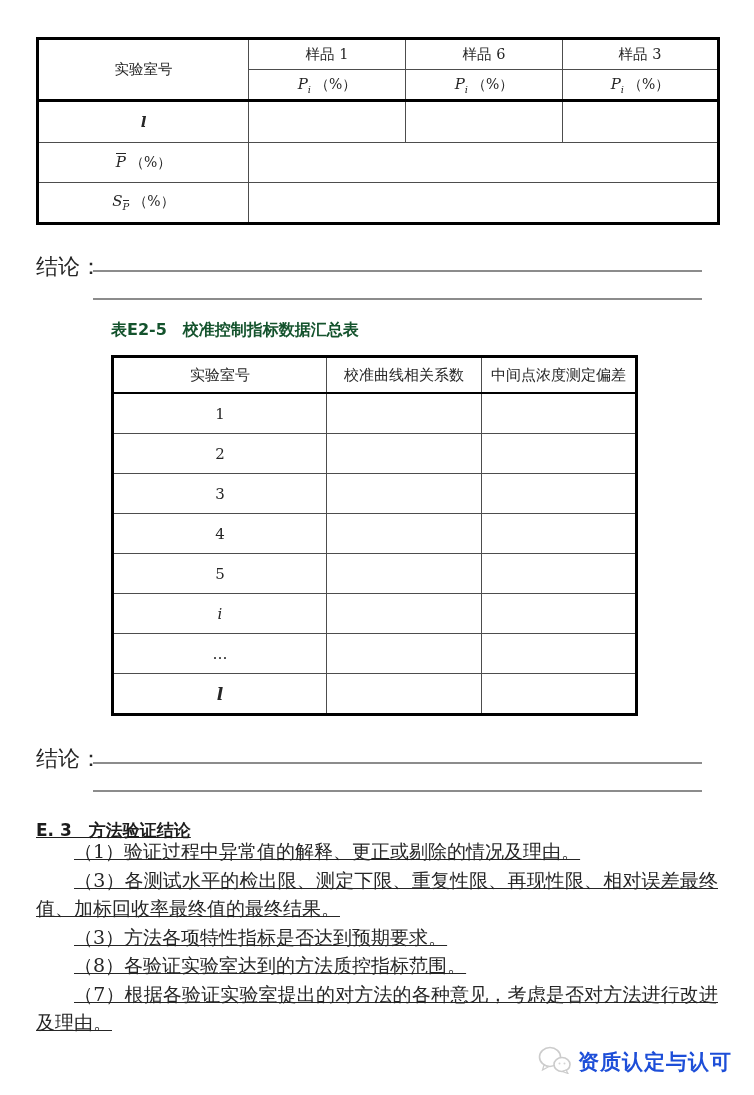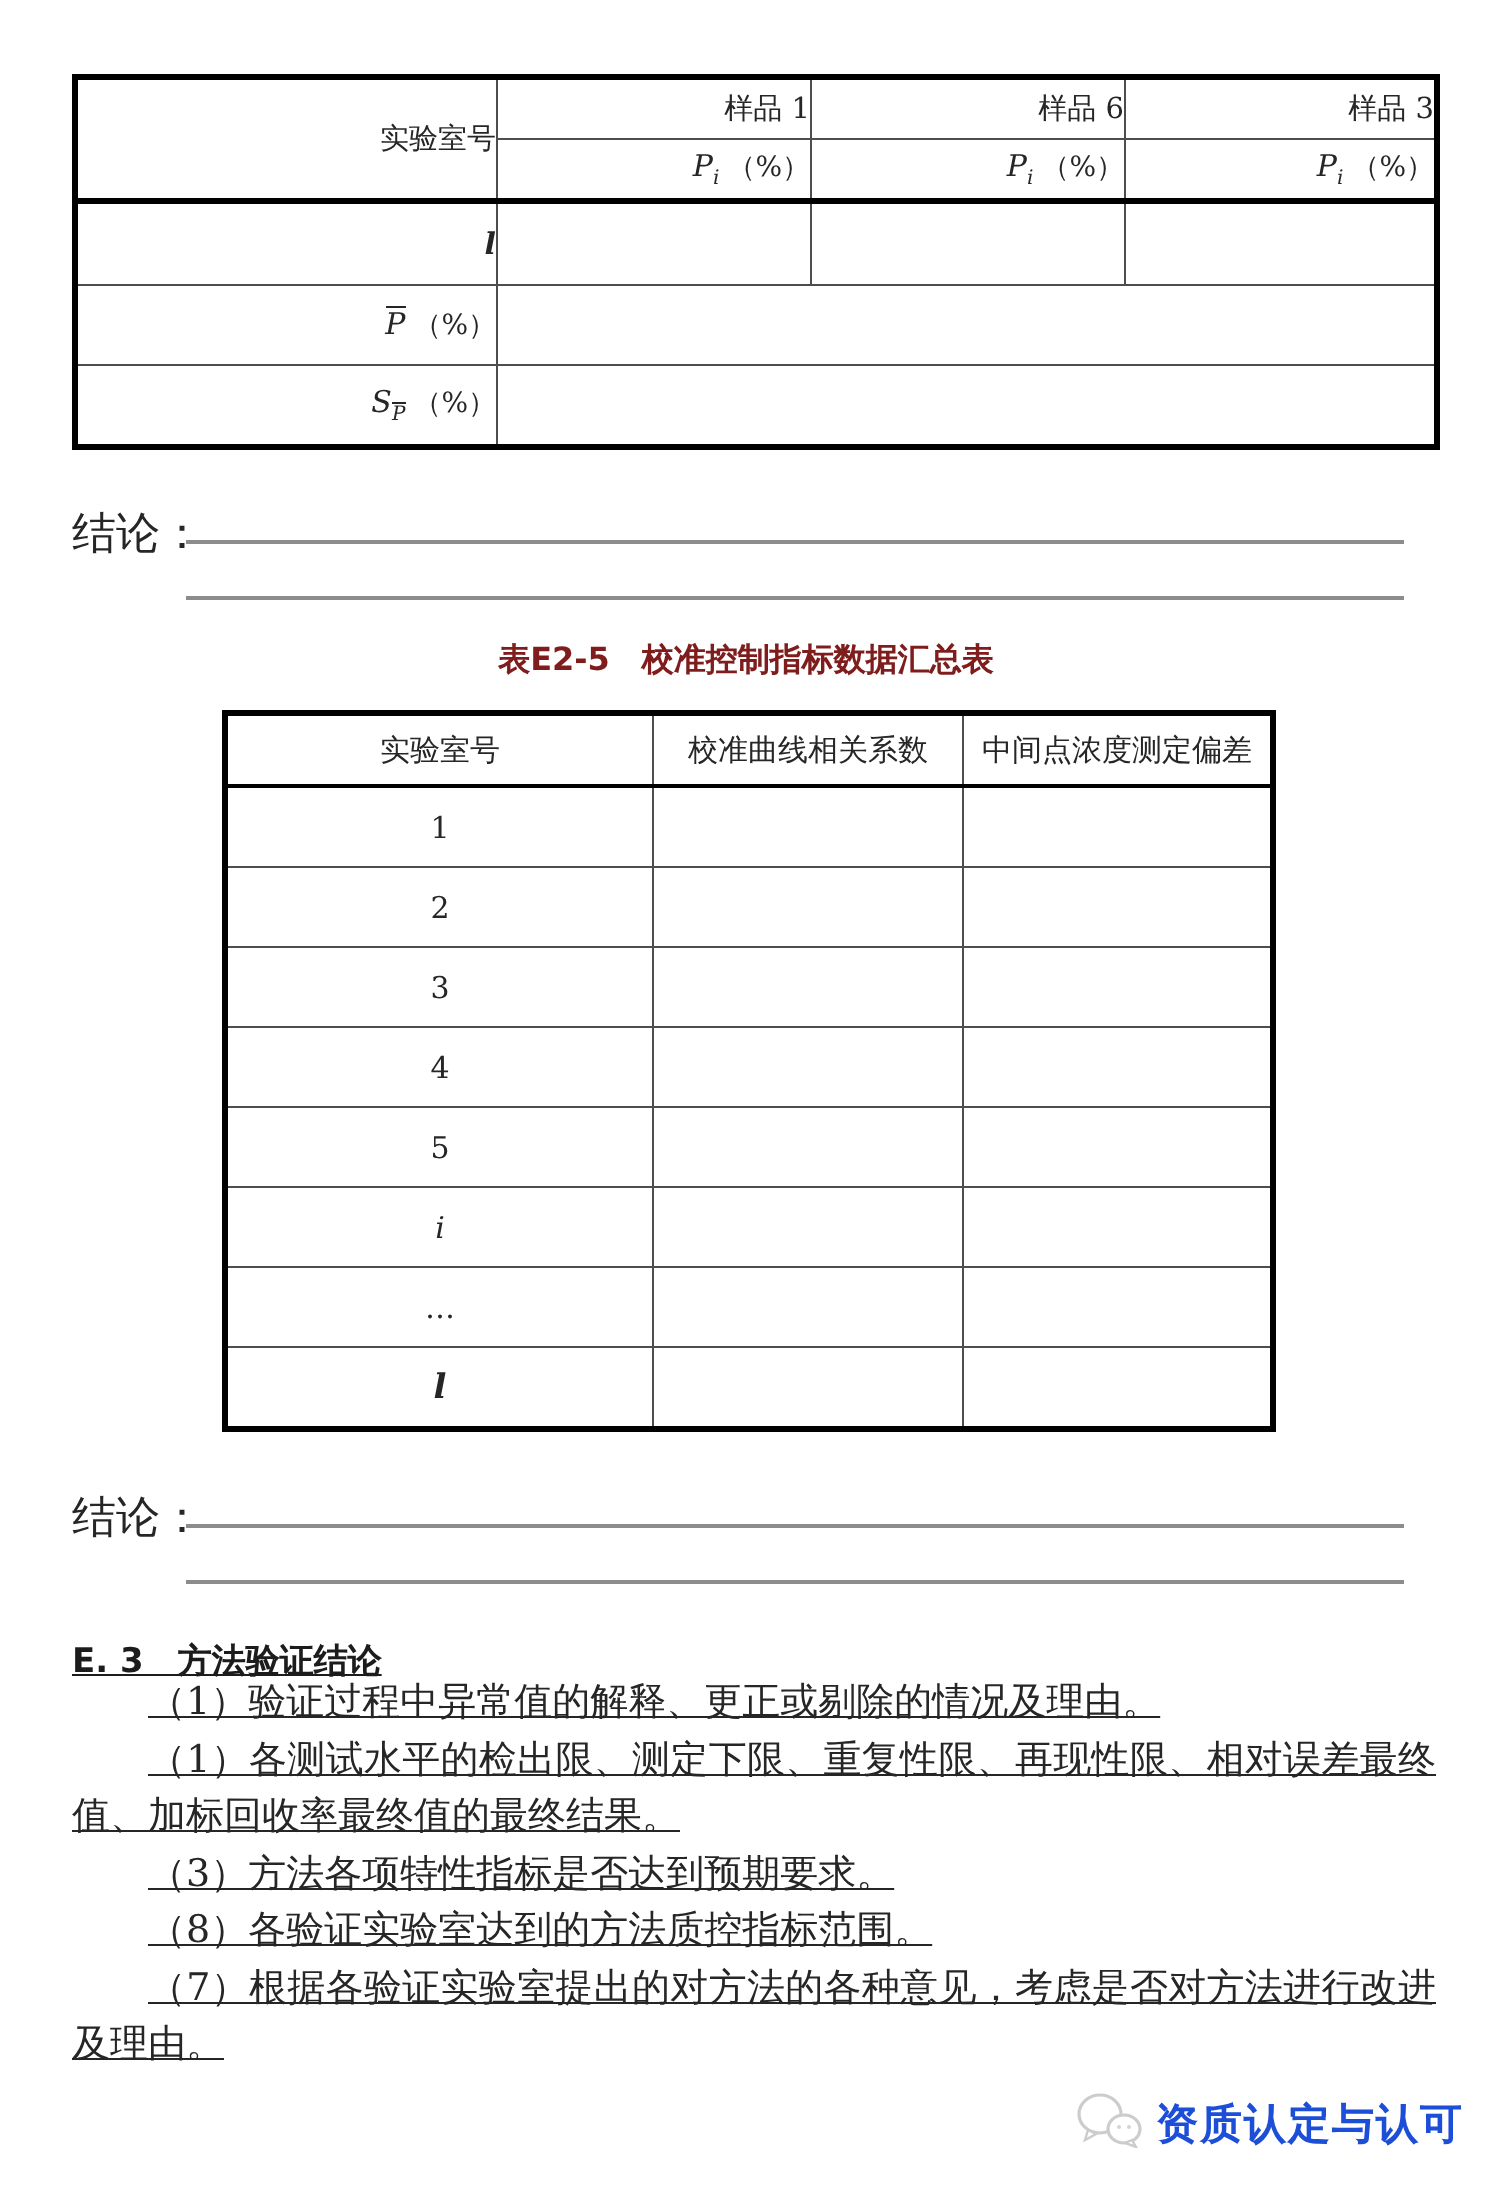--- a/index.html
+++ b/index.html
@@ -12,43 +12,43 @@
     overflow:hidden;
   }
   
   .t1{
     position:absolute;left:36px;top:37px;width:681px;
     border-collapse:collapse;table-layout:fixed;
     border:3px solid #000;
   }
   .t1 td{
     border:1px solid #4d4d4d;
-    text-align:right;vertical-align:middle;
+    text-align:center;vertical-align:middle;
     font-size:15px;padding:0;margin-left:23px;
   }
   .t1 tr.h1 td{height:29px;font-size:14.5px;}
   .t1 tr.h2 td{height:29px;border-bottom:3px solid #000;}
   .t1 td.corner{border-bottom:3px solid #000;font-size:15px;}
   .t1 tr.rl td{height:40px;}
   .t1 tr.rp td{height:39px;}
   .t1 tr.rs td{height:39px;}
   .lsym{font-style:italic;font-weight:bold;font-size:18px;}
   .ital{font-style:italic;}
   .t1 sub, .t2 sub{font-size:10px;}
   .ovl{display:inline-block;border-top:1.5px solid #262626;padding-top:1px;line-height:1.05;font-style:italic;}
   sub.ovl{font-size:10px;border-top-width:1px;vertical-align:-4px;}
   .unit{margin-left:4px;font-size:14px;font-style:normal;}
   
   .concl-label{position:absolute;left:36px;font-size:22px;}
   .fill-line{position:absolute;height:0;border-bottom:2px solid #8c8c8c;}
   
   .t2-title{
     position:absolute;left:111px;top:320px;width:524px;
-    text-align:center;font-weight:bold;font-size:16px;
-    font-family:"DejaVu Sans","Liberation Sans",sans-serif;color:#7f1d1d;
+    text-align:left;font-weight:bold;font-size:16px;
+    font-family:"DejaVu Sans","Liberation Sans",sans-serif;color:#14532d;
   }
   .t2{
     position:absolute;left:111px;top:355px;width:524px;
     border-collapse:collapse;table-layout:fixed;
     border:3px solid #000;
   }
   .t2 td{
     border:1px solid #4d4d4d;
     text-align:center;vertical-align:middle;
     font-size:15px;padding:0;
@@ -182,21 +182,21 @@
   </tbody>
     </table>
 
   <div class="concl-label" style="top:744px;">结论：</div>
   <div class="fill-line" style="left:93px;top:762px;width:609px;"></div>
   <div class="fill-line" style="left:93px;top:790px;width:609px;"></div>
 
   <div class="sec-heading">E. 3　方法验证结论</div>
   <div class="items">
     <p>（1）验证过程中异常值的解释、更正或剔除的情况及理由。</p>
-    <p>（1）各测试水平的检出限、测定下限、重复性限、再现性限、相对误差最终值、加标回收率最终值的最终结果。</p>
+    <p>（3）各测试水平的检出限、测定下限、重复性限、再现性限、相对误差最终值、加标回收率最终值的最终结果。</p>
     <p>（3）方法各项特性指标是否达到预期要求。</p>
     <p>（8）各验证实验室达到的方法质控指标范围。</p>
     <p>（7）根据各验证实验室提出的对方法的各种意见，考虑是否对方法进行改进及理由。</p>
   </div>
 
   <div class="watermark">
     <span>
       <svg width="34" height="28" viewBox="0 0 34 28">
         <ellipse cx="12" cy="11" rx="10.5" ry="9.5" fill="#ffffff" stroke="#cccccc" stroke-width="1.6"></ellipse>
         <path d="M6 19 L4.5 24 L10 21 Z" fill="#ffffff" stroke="#cccccc" stroke-width="1.2"></path>

